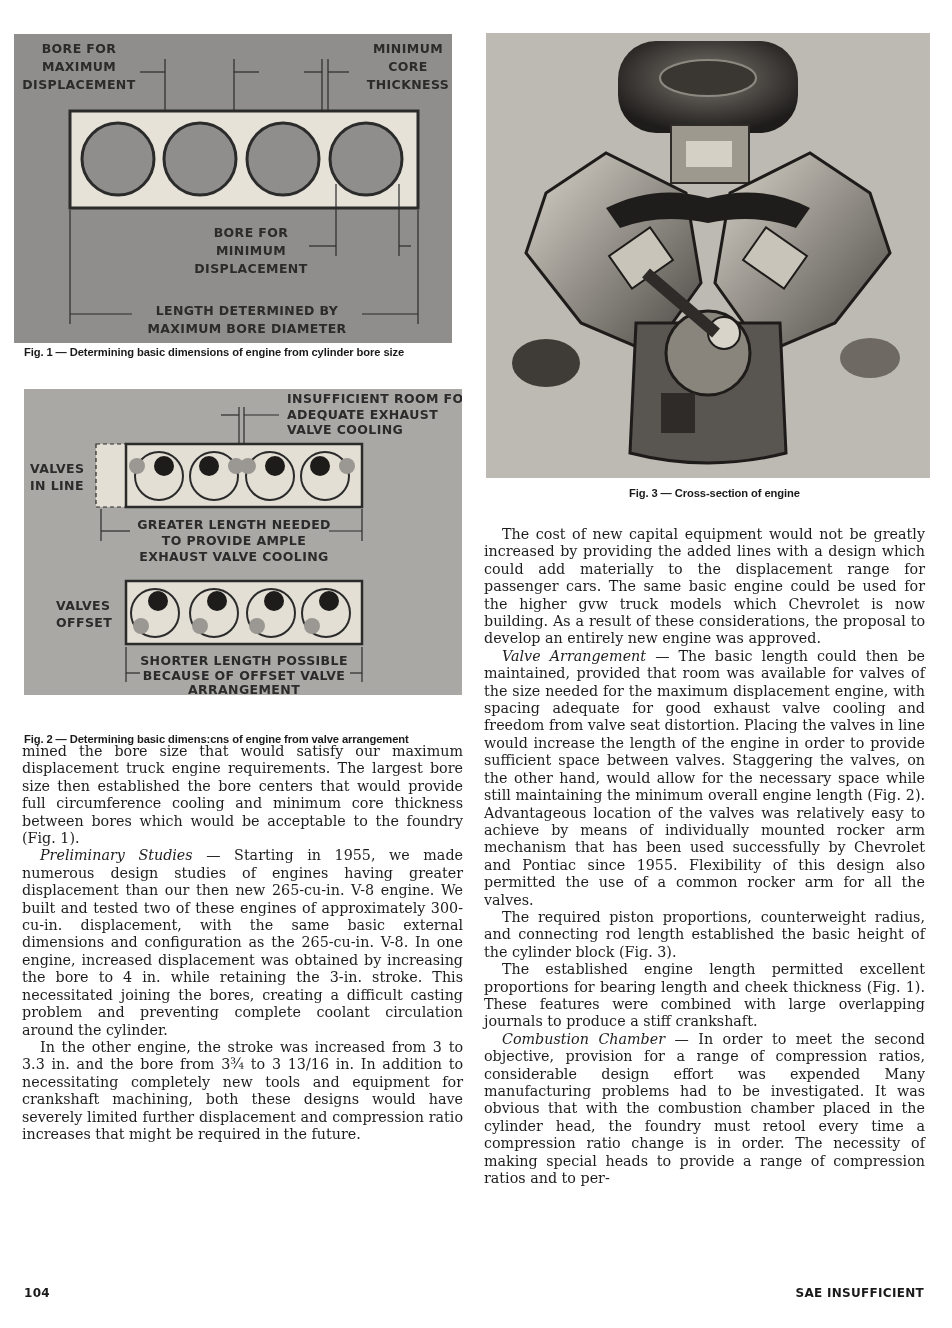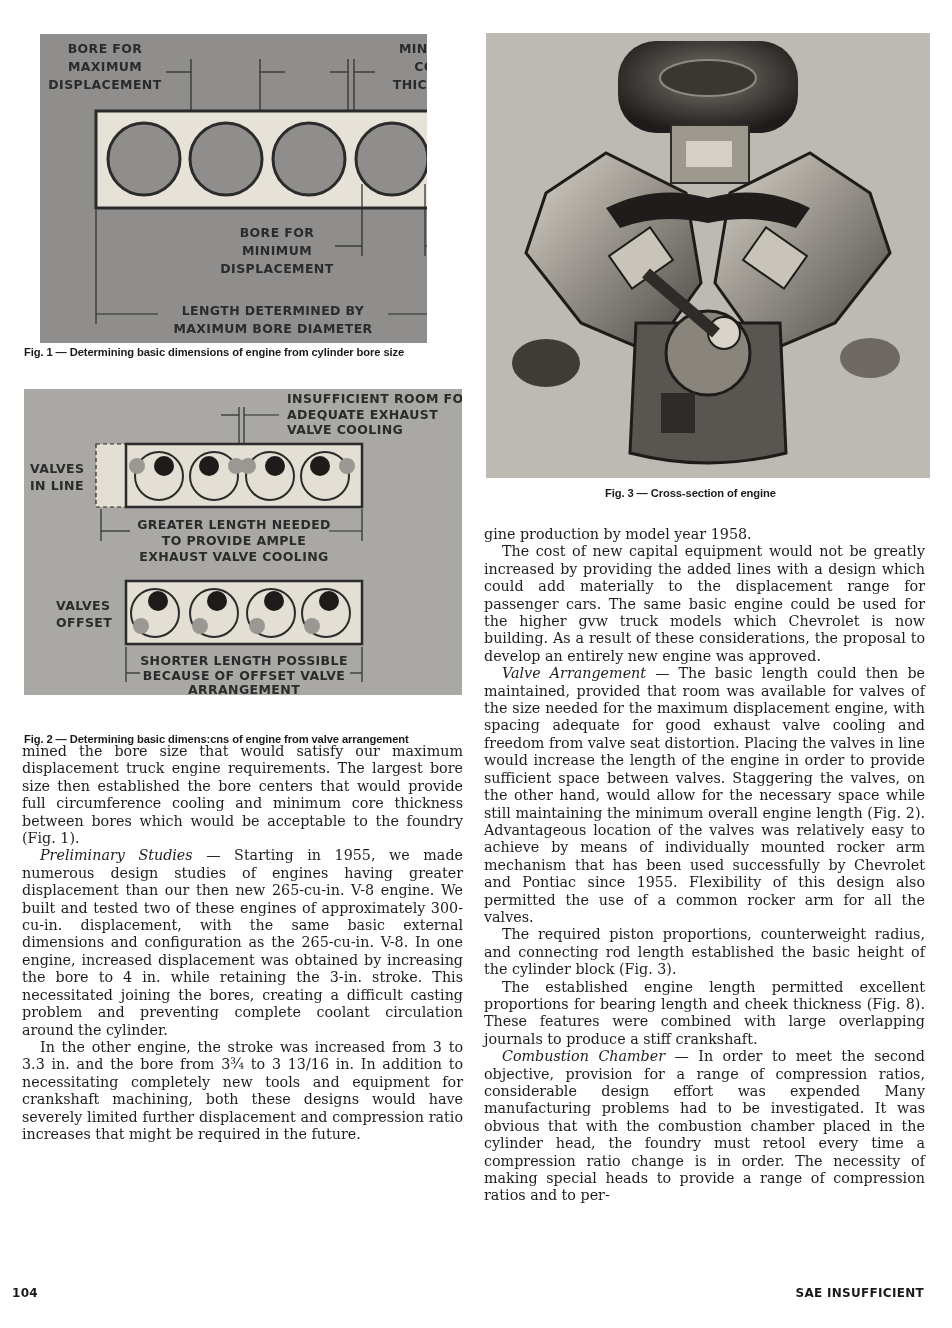--- a/index.html
+++ b/index.html
@@ -35,27 +35,27 @@
   }
   .col p { margin: 0; text-indent: 18px; }
   .col p.cont { text-indent: 0; }
   .col .run-in { font-style: italic; }
   .page-num, .journal {
     position: absolute; top: 1286px;
     font-family: "DejaVu Sans", sans-serif;
     font-weight: bold; font-size: 12px; color: #1a1a1a;
     letter-spacing: 0.3px;
   }
-  .page-num { left: 12px; text-align: right; }
+  .page-num { left: 24px; text-align: right; }
   .journal { right: 28px; }
 </style>
 </head>
 <body>
 
-<div class="fig-box" style="left:40px; top:34px; width:387px; height:309px;">
+<div class="fig-box" style="left:14px; top:34px; width:438px; height:309px;">
   <svg width="438" height="309" viewBox="0 0 438 309">
     <rect x="0" y="0" width="438" height="309" fill="#8f8e8c"></rect>
 
     <g>
       <text class="diagram-label" x="65" y="19" text-anchor="middle">BORE FOR</text>
       <text class="diagram-label" x="65" y="37" text-anchor="middle">MAXIMUM</text>
       <text class="diagram-label" x="65" y="55" text-anchor="middle">DISPLACEMENT</text>
     </g>
     <g>
       <text class="diagram-label" x="394" y="19" text-anchor="middle">MINIMUM</text>
@@ -217,31 +217,30 @@
     <rect x="130" y="205" width="50" height="40" transform="rotate(-35 155 225)" fill="#c9c4b9" stroke="#1e1c1a" stroke-width="2"></rect>
     <rect x="264" y="205" width="50" height="40" transform="rotate(35 289 225)" fill="#c9c4b9" stroke="#1e1c1a" stroke-width="2"></rect>
     <line x1="160" y1="240" x2="230" y2="300" stroke="#2e2b28" stroke-width="12"></line>
 
     <rect x="175" y="360" width="34" height="40" fill="#2e2b28"></rect>
 
     <ellipse cx="60" cy="330" rx="34" ry="24" fill="#3f3c38"></ellipse>
     <ellipse cx="384" cy="325" rx="30" ry="20" fill="#6e6a63"></ellipse>
   </svg>
 </div>
-<div class="fig-caption" style="left:605px; top:487px;text-align:center;">Fig. 3 — Cross-section of engine</div>
+<div class="fig-caption" style="left:629px; top:487px;text-align:center;">Fig. 3 — Cross-section of engine</div>
 
 <div class="col" style="left:22px; top:743px; width:441px;" id="left-col">
     <p class="cont"><span>mined the bore size that would satisfy our maximum displacement truck engine requirements. The largest bore size then established the bore centers that would provide full circumference cooling and minimum core thickness between bores which would be acceptable to the foundry (Fig. 1).</span></p>
     <p><span class="run-in">Preliminary Studies</span><span> — Starting in 1955, we made numerous design studies of engines having greater displacement than our then new 265-cu-in. V-8 engine. We built and tested two of these engines of approximately 300-cu-in. displacement, with the same basic external dimensions and configuration as the 265-cu-in. V-8. In one engine, increased displacement was obtained by increasing the bore to 4 in. while retaining the 3-in. stroke. This necessitated joining the bores, creating a difficult casting problem and preventing complete coolant circulation around the cylinder.</span></p>
     <p><span>In the other engine, the stroke was increased from 3 to 3.3 in. and the bore from 3¾ to 3 13/16 in. In addition to necessitating completely new tools and equipment for crankshaft machining, both these designs would have severely limited further displacement and compression ratio increases that might be required in the future.</span></p>
   </div>
 
 <div class="col" style="left:484px; top:526px; width:441px;" id="right-col">
-    <p class="cont"><span>gine production by model year 1958.</span></p>
     <p><span>The cost of new capital equipment would not be greatly increased by providing the added lines with a design which could add materially to the displacement range for passenger cars. The same basic engine could be used for the higher gvw truck models which Chevrolet is now building. As a result of these considerations, the proposal to develop an entirely new engine was approved.</span></p>
     <p><span class="run-in">Valve Arrangement</span><span> — The basic length could then be maintained, provided that room was available for valves of the size needed for the maximum displacement engine, with spacing adequate for good exhaust valve cooling and freedom from valve seat distortion. Placing the valves in line would increase the length of the engine in order to provide sufficient space between valves. Staggering the valves, on the other hand, would allow for the necessary space while still maintaining the minimum overall engine length (Fig. 2). Advantageous location of the valves was relatively easy to achieve by means of individually mounted rocker arm mechanism that has been used successfully by Chevrolet and Pontiac since 1955. Flexibility of this design also permitted the use of a common rocker arm for all the valves.</span></p>
     <p><span>The required piston proportions, counterweight radius, and connecting rod length established the basic height of the cylinder block (Fig. 3).</span></p>
-    <p><span>The established engine length permitted excellent proportions for bearing length and cheek thickness (Fig. 8). These features were combined with large overlapping journals to produce a stiff crankshaft.</span></p>
+    <p><span>The established engine length permitted excellent proportions for bearing length and cheek thickness (Fig. 1). These features were combined with large overlapping journals to produce a stiff crankshaft.</span></p>
     <p><span class="run-in">Combustion Chamber</span><span> — In order to meet the second objective, provision for a range of compression ratios, considerable design effort was expended Many manufacturing problems had to be investigated. It was obvious that with the combustion chamber placed in the cylinder head, the foundry must retool every time a compression ratio change is in order. The necessity of making special heads to provide a range of compression ratios and to per-</span></p>
   </div>
 
 <div class="page-num">104</div>
 <div class="journal">SAE INSUFFICIENT</div>
 
 </body></html>

